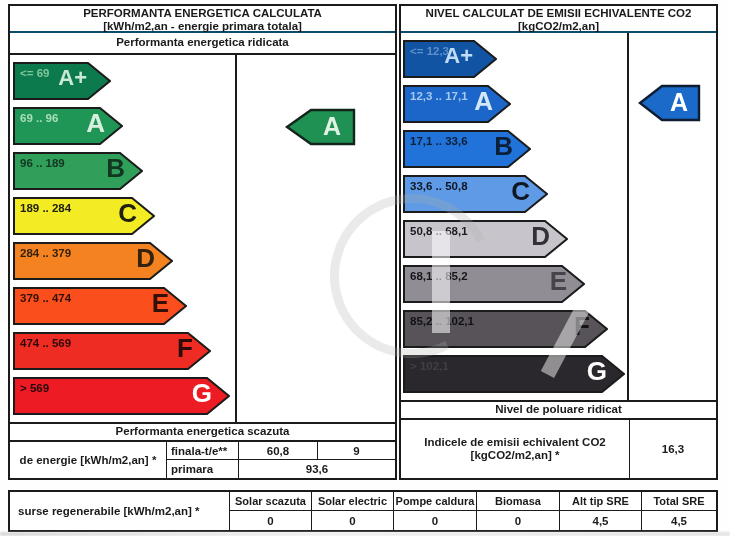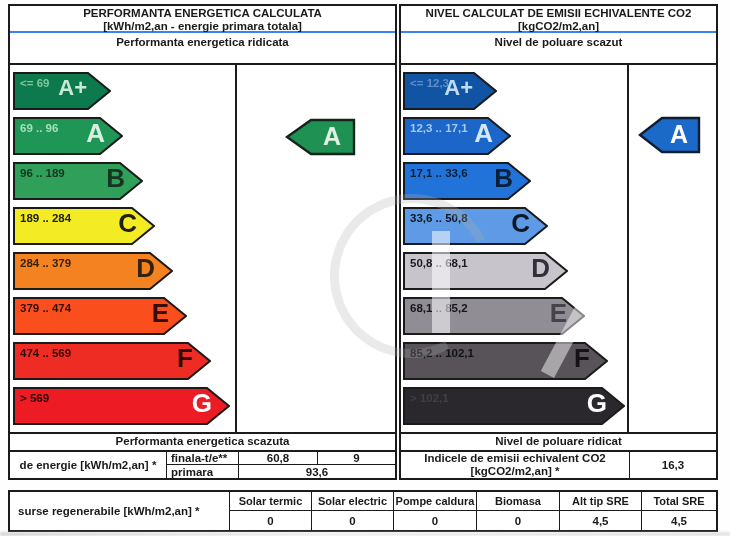--- a/index.html
+++ b/index.html
@@ -11,26 +11,26 @@
 
   .panel {
     position:absolute; top:4px; height:476px; background:#fff;
     border:2px solid #1b1b1b; box-sizing:border-box;
     display:flex; flex-direction:column; z-index:1;
   }
   .panel-left  { left:8px;  width:389px; }
   .panel-right { left:399px; width:319px; }
 
   .p-title {
-    height:27px; box-sizing:border-box; border-bottom:2px solid #3b82f6;
+    height:27px; box-sizing:border-box; border-bottom:2px solid #0c4a6e;
     text-align:center; font-weight:bold; font-size:11.5px; line-height:12.5px; padding-top:1px;
     white-space:nowrap;
   }
   .p-sub {
-    height:32px; box-sizing:border-box; border-bottom:2px solid #1b1b1b;
+    height:22px; box-sizing:border-box; border-bottom:2px solid #1b1b1b;
     text-align:center; font-weight:bold; font-size:11.5px; line-height:19px;
   }
   .p-body { position:relative; height:367px; box-sizing:border-box; }
   .arrows-area { position:absolute; top:0; bottom:0; left:0; border-right:2px solid #1b1b1b; box-sizing:border-box; }
   .arrows-left  { width:227px; }
   .arrows-right { width:228px; }
   .cursor-area { position:absolute; top:0; bottom:0; right:0; }
   .cursor-area-left  { width:158px; }
   .cursor-area-right { width:87px; }
 
@@ -178,21 +178,20 @@
       <div class="cell left br lt-sub2">primara</div>
       <div class="cell lt-v3">93,6</div>
     </div>
   </div>
 
   <div class="panel panel-right">
     <div class="p-title">
       <div>NIVEL CALCULAT DE EMISII ECHIVALENTE CO2</div>
       <div>[kgCO2/m2,an]</div>
     </div>
-    <div class="p-sub">Nivel de poluare scazut</div>
     <div class="p-body">
       <div class="arrows-area arrows-right" id="right-bands">
           <div class="band" style="top: 7px; left: 2px; width: 94px;">
             <svg width="94" height="38" viewBox="0 0 94 38">
               <polygon points="1,1 71,1 93,19 71,37 1,37" fill="#1254a4" stroke="#1b1b1b" stroke-width="2"></polygon>
             </svg>
             <span class="band-letter plus" style="color:#c0dcf5">A+</span>
             <span class="band-range" style="color:#5e8fc9">&lt;= 12,3</span>
           </div>
           <div class="band" style="top: 52px; left: 2px; width: 108px;">
@@ -261,21 +260,21 @@
         <div>[kgCO2/m2,an] *</div>
       </div>
       <div class="cell">16,3</div>
     </div>
   </div>
 
   <div class="ren">
     <div class="ren-label">
       <div>surse regenerabile [kWh/m2,an] *</div>
     </div>
-    <div class="cell br bb gc2 gr1">Solar termic</div>
+    <div class="cell br bb gc2 gr1">Solar scazuta</div>
     <div class="cell br bb gc3 gr1">Solar electric</div>
     <div class="cell br bb gc4 gr1">Pompe caldura</div>
     <div class="cell br bb gc5 gr1">Biomasa</div>
     <div class="cell br bb gc6 gr1">Alt tip SRE</div>
     <div class="cell bb gc7 gr1">Total SRE</div>
     <div class="cell ren-val br gc2 gr2">0</div>
     <div class="cell ren-val br gc3 gr2">0</div>
     <div class="cell ren-val br gc4 gr2">0</div>
     <div class="cell ren-val br gc5 gr2">0</div>
     <div class="cell ren-val br gc6 gr2">4,5</div>

